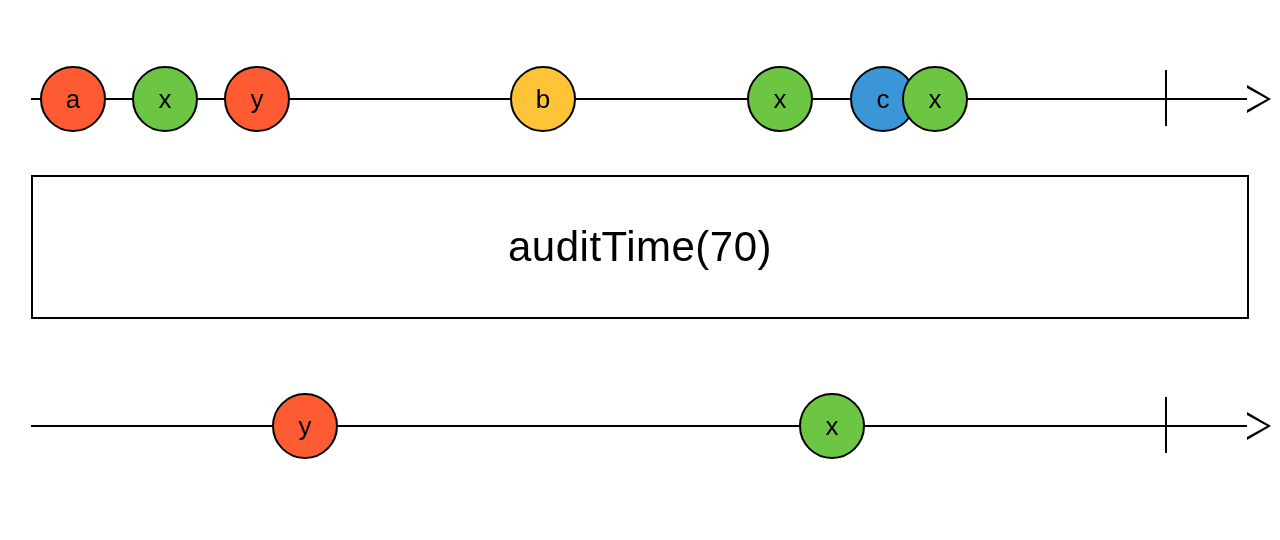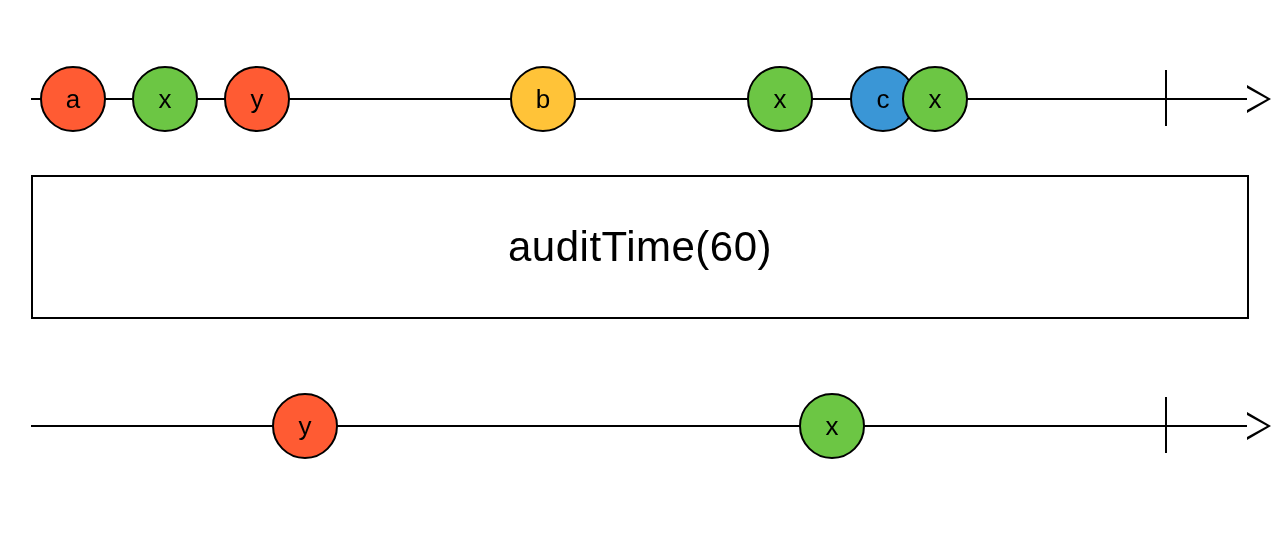--- a/index.html
+++ b/index.html
@@ -15,21 +15,21 @@
 <body>
 
 <div class="canvas">
 
   <div class="timeline" id="tl-in" style="top: 98px;">
     <div class="arrowhead"></div>
     <div class="tick" id="tick-in" style="left: 1134px;"></div>
   </div>
 
   <div class="op-box" id="opbox" style="top: 175px; height: 140px;">
-    <span>auditTime(60)</span>
+    <span>auditTime(70)</span>
   </div>
 
   <div class="timeline" id="tl-out" style="top: 425px;">
     <div class="arrowhead"></div>
     <div class="tick" id="tick-out" style="left: 1134px;"></div>
   </div>
 
 <div class="marble" style="left: 73px; top: 99px; background: rgb(255, 91, 51);">a</div>
     <div class="marble" style="left: 165px; top: 99px; background: rgb(108, 198, 68);">x</div>
     <div class="marble" style="left: 257px; top: 99px; background: rgb(255, 91, 51);">y</div>

